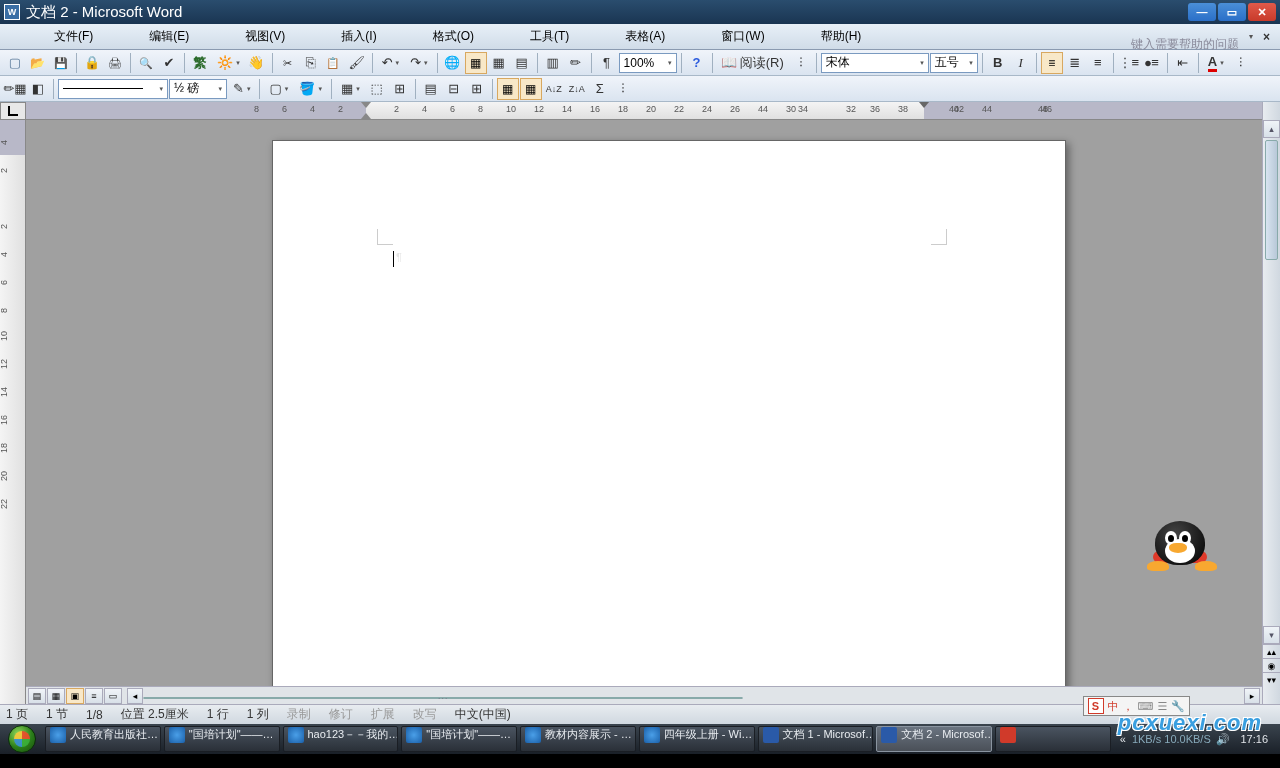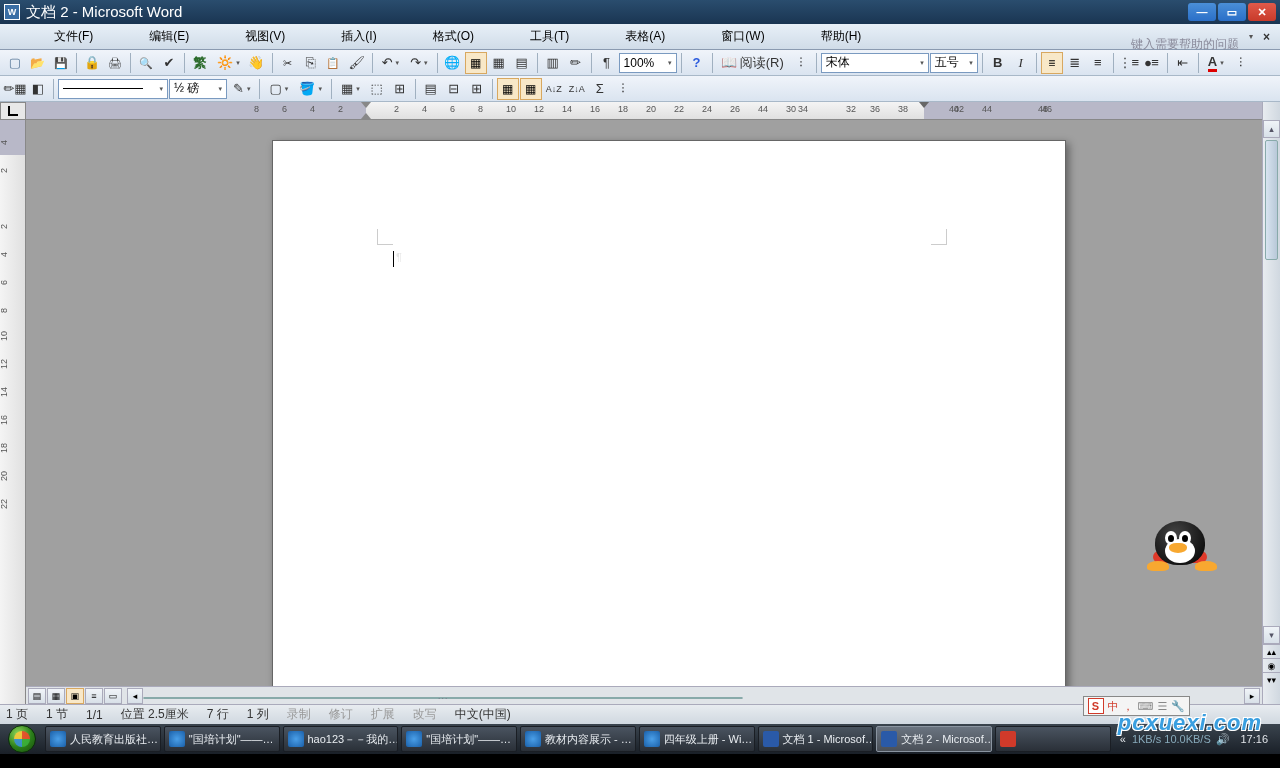--- a/index.html
+++ b/index.html
@@ -81,21 +81,21 @@
 .statusbar { height:20px; background:linear-gradient(#e8ecf0,#d0d8e0); border-top:1px solid #aab; display:flex; align-items:center; padding:0 6px; font-size:12px; color:#333; gap:18px; }
 .statusbar .cell { white-space:nowrap; }
 .statusbar .dim { color:#999; }
 .statusbar .spacer { flex:1; }
 
 
 .taskbar { height:30px; background:linear-gradient(#3a444e,#1a2028); display:flex; align-items:center; padding:0 2px; gap:3px; }
 .startorb { width:40px; height:30px; display:flex; align-items:center; justify-content:center; }
 .startorb .orb { width:28px; height:28px; border-radius:50%; background:radial-gradient(circle at 35% 30%,#8fd85a,#2a7d1a 55%,#1a4d0a); border:1px solid #0a2d0a; position:relative; }
 .startorb .orb::after { content:""; position:absolute; inset:5px; border-radius:50%; background:conic-gradient(#f04a2a 0 25%,#3aaf3a 0 50%,#3a8fd8 0 75%,#f8c83a 0); opacity:0.9; }
-.taskbtn { height:26px; min-width:62px; max-width:138px; flex:1; background:linear-gradient(#4a5460,#2a3038); border:1px solid #1a1e24; border-radius:2px; display:flex; align-items:center; padding:0 4px; gap:4px; color:#e8ecf0; font-size:11px; overflow:hidden; white-space:nowrap; }
+.taskbtn { height:26px; min-width:62px; max-width:138px; flex:1; background:linear-gradient(#4a5460,#2a3038); border:1px solid #1a1e24; border-radius:2px; display:flex; align-items:flex-start; padding:0 4px; gap:4px; color:#e8ecf0; font-size:11px; overflow:hidden; white-space:nowrap; }
 .taskbtn.active { background:linear-gradient(#6a7480,#4a5058); border-color:#8a94a0; }
 .taskbtn .ico { width:16px; height:16px; flex-shrink:0; border-radius:2px; }
 .taskbtn .ico.ie { background:radial-gradient(circle,#4a9fe8,#1a5fa8); }
 .taskbtn .ico.word { background:#2a5aa8; }
 .taskbtn .ico.red { background:#d03a2a; }
 .tray { display:flex; align-items:center; gap:6px; padding:0 6px; color:#e0e4e8; font-size:11px; }
 .clock { padding:0 4px; }
 
 
 .mascot { position:absolute; right:45px; bottom:115px; width:70px; height:50px; }
@@ -391,23 +391,23 @@
     <div class="navbtn">▴▴</div>
     <div class="navbtn">◉</div>
     <div class="navbtn">▾▾</div>
     <div style="height:18px"></div>
   </div>
 </div>
 
 <div class="statusbar">
   <div class="cell">1 页</div>
   <div class="cell">1 节</div>
-  <div class="cell">1/1</div>
+  <div class="cell">1/8</div>
   <div class="cell">位置 2.5厘米</div>
-  <div class="cell">7 行</div>
+  <div class="cell">1 行</div>
   <div class="cell">1 列</div>
   <div class="cell dim">录制</div>
   <div class="cell dim">修订</div>
   <div class="cell dim">扩展</div>
   <div class="cell dim">改写</div>
   <div class="cell">中文(中国)</div>
   <div class="spacer"></div>
 </div>
 
 <div class="ime">

